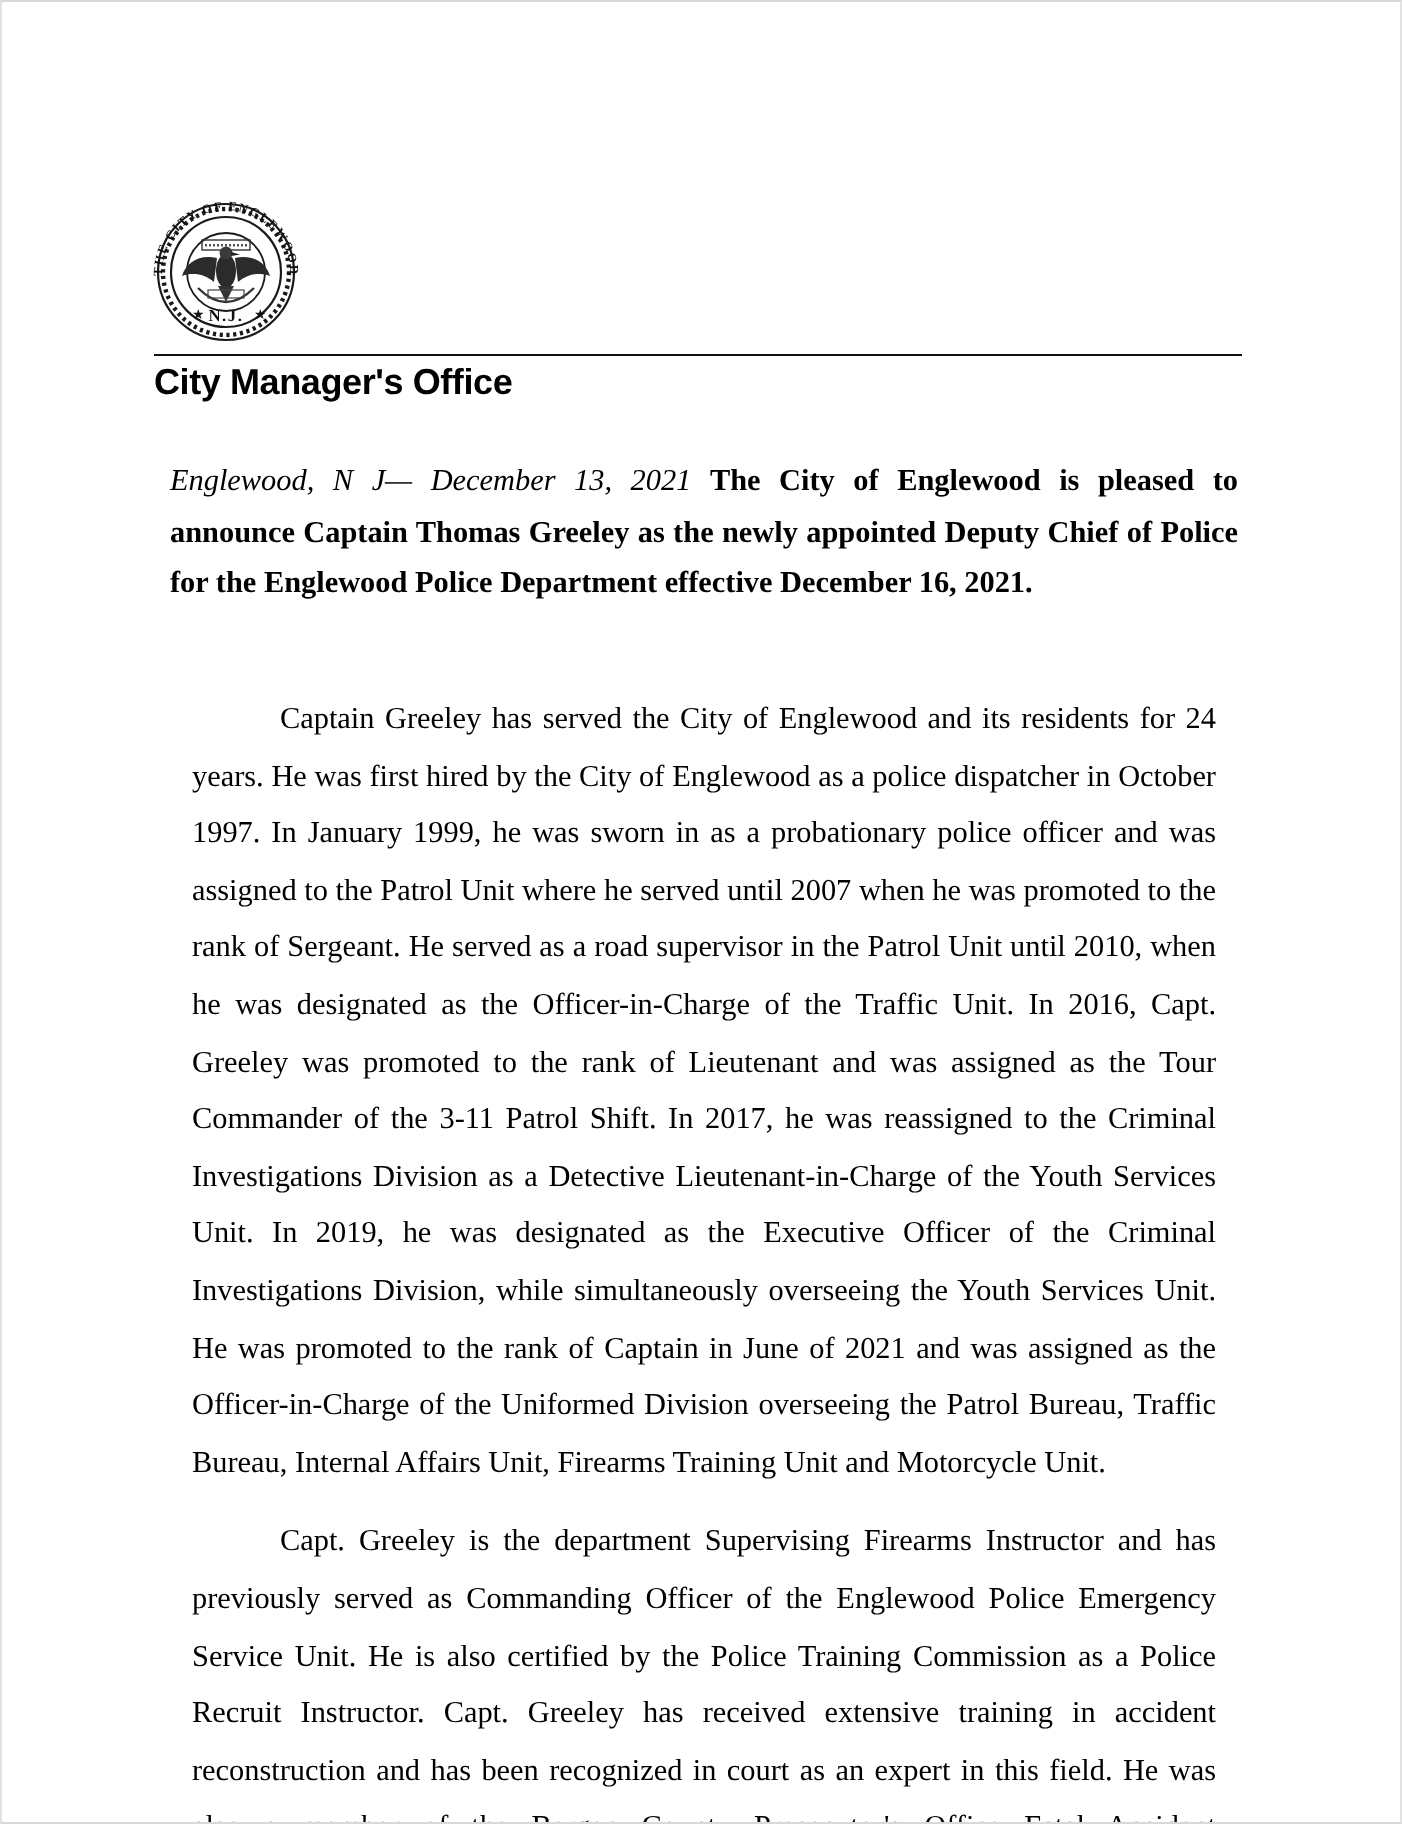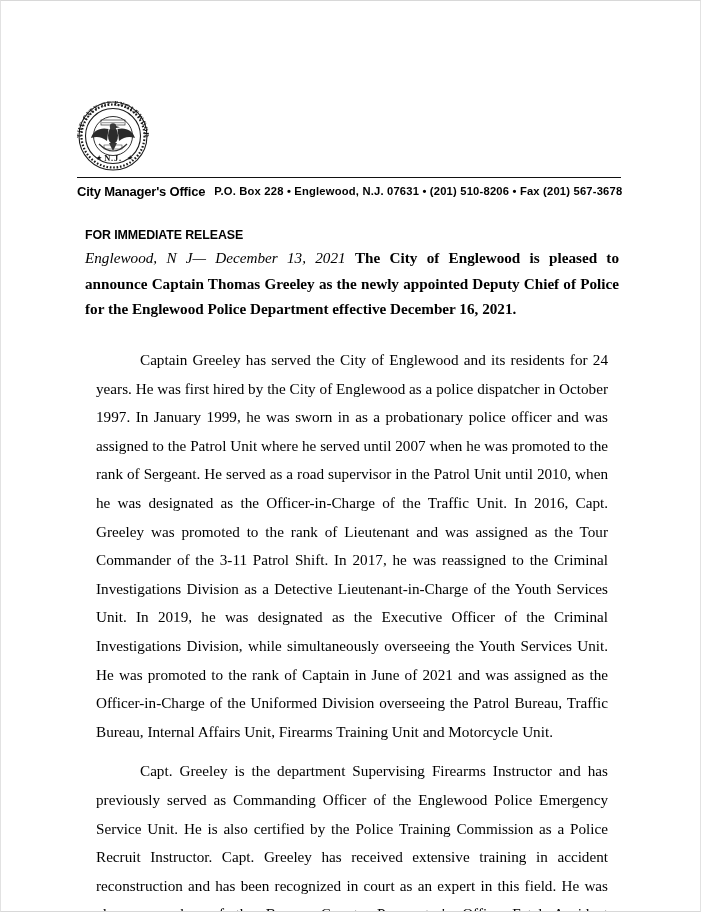--- a/index.html
+++ b/index.html
@@ -75,21 +75,21 @@
     white-space: nowrap;
     font-family: "Liberation Sans", "DejaVu Sans", sans-serif;
     font-size: 11.3px;
     font-weight: bold;
     color: #000000;
     letter-spacing: -0.1px;
   }
   .contact-office {
     font-family: "Liberation Sans", "DejaVu Sans", sans-serif;
     font-weight: bold;
-    font-size: 13px;
+    font-size: 18px;
     letter-spacing: -0.2px;
   }
   .contact-detail {
     margin-left: 9px;
     letter-spacing: 0.2px;
     font-size: 11.2px;
   }
 
   
   .release-block {
@@ -182,26 +182,24 @@
         <text x="56" y="62.5" font-family="Liberation Serif, serif" font-size="7" fill="#111111">★</text>
         <text x="42" y="63.5" font-family="Liberation Serif, serif" font-size="8.4" font-weight="bold" fill="#111111" text-anchor="middle" letter-spacing="0.8">N.J.</text>
       </svg>
     </div>
 
 
     <div class="header-rule"></div>
 
     <div class="contact-line">
       <span class="contact-office">City Manager's Office</span>
-      <span class="contact-detail">P.O. Box 228 • Englewood, N.J. 07631 • (201) 510-8206 • Fax (201) 567-3678</span>
     </div>
   </div>
 
   <div class="release-block">
-    <div class="release-tag">FOR IMMEDIATE RELEASE</div>
     <div class="lede">
       <span class="dateline">Englewood, N J— December 13, 2021</span><span> </span><span class="lede-body">The City of Englewood is pleased to announce Captain Thomas Greeley as the newly appointed Deputy Chief of Police for the Englewood Police Department effective December 16, 2021.</span>
     </div>
   </div>
 
   <div class="body-copy">
     <p class="para">Captain Greeley has served the City of Englewood and its residents for 24 years. He was first hired by the City of Englewood as a police dispatcher in October 1997. In January 1999, he was sworn in as a probationary police officer and was assigned to the Patrol Unit where he served until 2007 when he was promoted to the rank of Sergeant. He served as a road supervisor in the Patrol Unit until 2010, when he was designated as the Officer-in-Charge of the Traffic Unit. In 2016, Capt. Greeley was promoted to the rank of Lieutenant and was assigned as the Tour Commander of the 3-11 Patrol Shift. In 2017, he was reassigned to the Criminal Investigations Division as a Detective Lieutenant-in-Charge of the Youth Services Unit. In 2019, he was designated as the Executive Officer of the Criminal Investigations Division, while simultaneously overseeing the Youth Services Unit. He was promoted to the rank of Captain in June of 2021 and was assigned as the Officer-in-Charge of the Uniformed Division overseeing the Patrol Bureau, Traffic Bureau, Internal Affairs Unit, Firearms Training Unit and Motorcycle Unit.</p>
     <p class="para">Capt. Greeley is the department Supervising Firearms Instructor and has previously served as Commanding Officer of the Englewood Police Emergency Service Unit. He is also certified by the Police Training Commission as a Police Recruit Instructor. Capt. Greeley has received extensive training in accident reconstruction and has been recognized in court as an expert in this field. He was also a member of the Bergen County Prosecutor's Office Fatal Accident Investigation Unit Task Force for 8 years.</p>
 
   </div>

